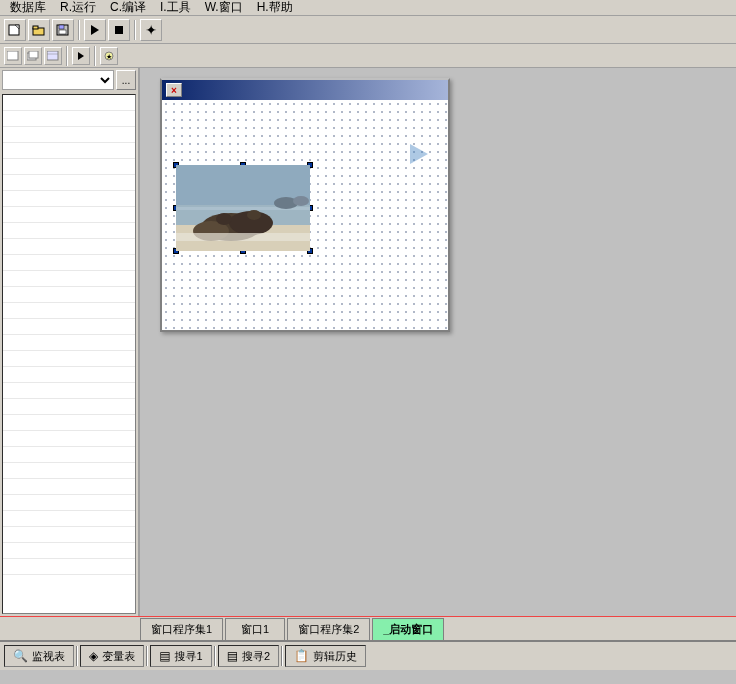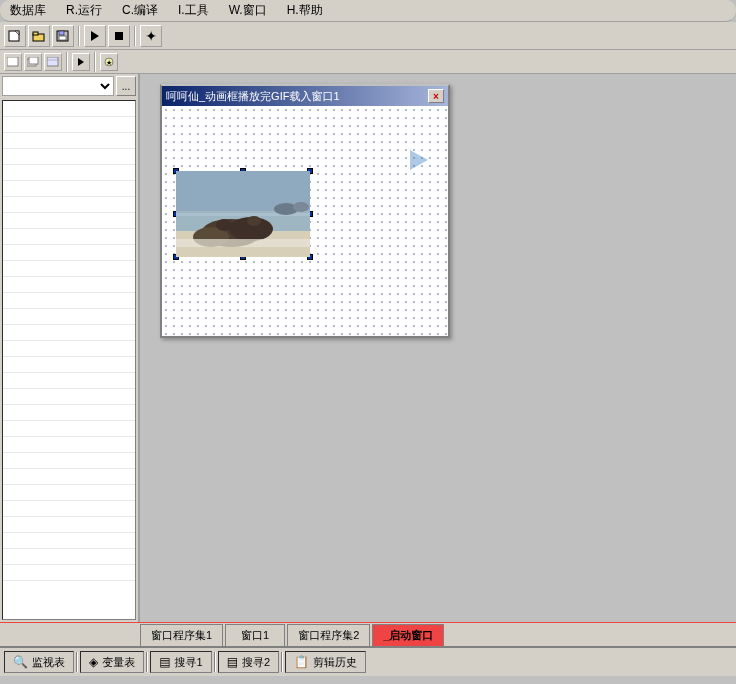--- a/index.html
+++ b/index.html
@@ -9,27 +9,26 @@
       background: #c0c0c0;
       font-family: 'SimSun', 'MS Sans Serif', sans-serif;
       font-size: 12px;
       overflow: hidden;
       position: relative;
     }
 
     
     .menubar {
       background: #d4d0c8;
-      height: 22px;
+      height: 16px;
       display: flex;
       align-items: center;
       padding: 0 4px;
       border-bottom: 1px solid #a0a0a0;
-      gap: 8px;
-      border-radius: 10px;
+      gap: 2px;
     }
     .menubar-item {
       padding: 2px 6px;
       cursor: pointer;
       font-size: 12px;
       color: #000;
     }
 
     
     .toolbar1 {
@@ -247,21 +246,21 @@
       border-bottom: none;
       font-size: 11px;
       display: flex;
       align-items: center;
       cursor: pointer;
       margin-right: 2px;
       min-width: 60px;
       justify-content: center;
     }
     .tab.active {
-      background: #ef4444;
+      background: #86efac;
       font-weight: bold;
       z-index: 1;
     }
 
     
     .statusbar {
       height: 30px;
       background: #d4d0c8;
       display: flex;
       align-items: center;
@@ -416,21 +415,20 @@
       <div class="sidebar-line"></div>
       <div class="sidebar-line"></div>
       <div class="sidebar-line"></div>
     </div>
   </div>
 
   <div class="canvas-area">
 
     <div class="inner-window">
       <div class="inner-window-titlebar">
-        <span class="inner-window-title">呵呵仙_动画框播放完GIF载入窗口1</span>
         <div class="inner-window-close">×</div>
       </div>
       <div class="inner-window-content">
 
         <div class="dotted-bg"></div>
 
         <div class="play-icon-area">
           <svg width="28" height="28" viewBox="0 0 28 28">
             <polygon points="6,4 24,14 6,24" fill="#4080c0" opacity="0.7"></polygon>
           </svg>

